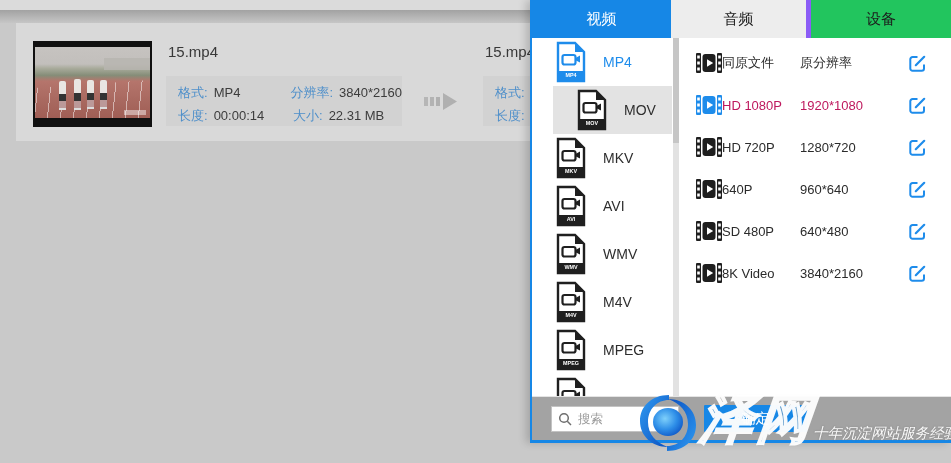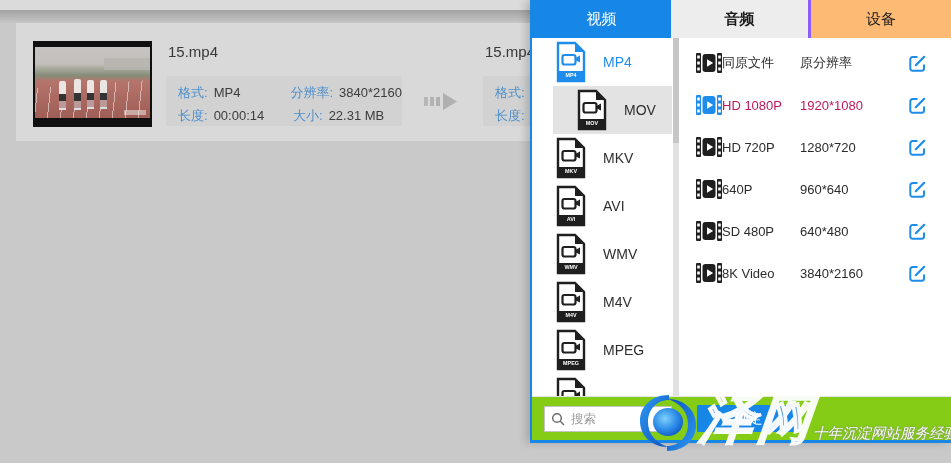--- a/index.html
+++ b/index.html
@@ -38,22 +38,22 @@
 
   .transfer{position:absolute;left:408px;top:66px;width:36px;height:24px;}
 
   
   .popup{position:absolute;left:530px;top:0;width:421px;height:443px;background:#ffffff;
          border-left:2px solid #1687e6;border-bottom:3px solid #1687e6;box-sizing:border-box;
          box-shadow:-4px 0 8px rgba(0,0,0,.18);}
   .tabbar{position:absolute;left:0;top:0;right:0;height:38px;display:flex;}
   .tab{display:flex;align-items:center;justify-content:center;font-size:15px;color:#1c1c1c;cursor:pointer;}
   .tab.active{width:139px;background:#1687e6;color:#ffffff;}
-  .tab.t-audio{width:140px;background:#ededed;border-right:3px solid #8b5cf6;box-sizing:border-box;font-weight:bold;}
-  .tab.t-device{flex:1;background:#fdba74;}
+  .tab.t-audio{width:140px;background:#ededed;border-right:5px solid #8b5cf6;box-sizing:border-box;}
+  .tab.t-device{flex:1;background:#22c55e;}
 
   .format-col{position:absolute;left:0;top:38px;width:140px;bottom:43px;overflow:hidden;background:#fff;}
   .fmt-row{height:48px;display:flex;align-items:center;padding-left:22px;color:#1f1f1f;cursor:pointer;}
   .fmt-row .fmt-label{margin-left:15px;font-size:14px;color:#2e2e2e;}
   .fmt-row.selected{color:#1e8ceb;} .fmt-row.selected .fmt-label{color:#1e8ceb;}
   .fmt-row.hover{background:#e3e3e3;margin-left:21px;}
   .docicon{position:relative;width:34px;height:42px;flex:0 0 34px;}
   .docicon .band{position:absolute;left:3px;right:3px;bottom:3px;height:9px;background:currentColor;
                  border-radius:1px;color:inherit;text-align:center;}
   .docicon .band span{display:block;font-size:6px;line-height:9px;font-weight:bold;color:#fff;
@@ -63,21 +63,21 @@
 
   .profiles{position:absolute;left:150px;top:38px;right:0;bottom:43px;padding-top:4px;background:#fff;}
   .profile-row{height:42px;display:flex;align-items:center;padding-left:14px;color:#1f1f1f;cursor:pointer;}
   .p-name{margin-left:0;width:78px;font-size:13px;color:#2b2b2b;}
   .p-res{width:98px;font-size:13px;color:#2b2b2b;}
   .profile-row.sel{color:#1e8ceb;}
   .profile-row.sel .p-name,.profile-row.sel .p-res{color:#be185d;}
   .edit-btn{margin-left:auto;margin-right:24px;width:19px;height:19px;cursor:pointer;}
 
   .popup-bottom{position:absolute;left:0;right:0;bottom:0;height:43px;border-top:1px solid #e4e4e4;
-                display:flex;align-items:center;background:#84cc16;}
+                display:flex;align-items:center;background:#a3a3a3;padding-left:7px;}
   .search-box{margin-left:12px;width:128px;height:26px;border:1px solid #c3c3c3;background:#fff;
               display:flex;align-items:center;box-sizing:border-box;}
   .search-box svg{margin:0 4px 0 6px;flex:0 0 14px;}
   .search-box input{border:none;outline:none;flex:1;min-width:0;font-size:12.5px;
               font-family:"Liberation Sans",sans-serif;color:#333;background:transparent;}
   .search-box input::placeholder{color:#9a9a9a;}
   .confirm-btn{margin-left:25px;width:103px;height:27px;background:#1687e6;color:#fff;border:none;
               font-size:14px;font-family:"Liberation Sans",sans-serif;cursor:pointer;border-radius:1px;}
 
   

